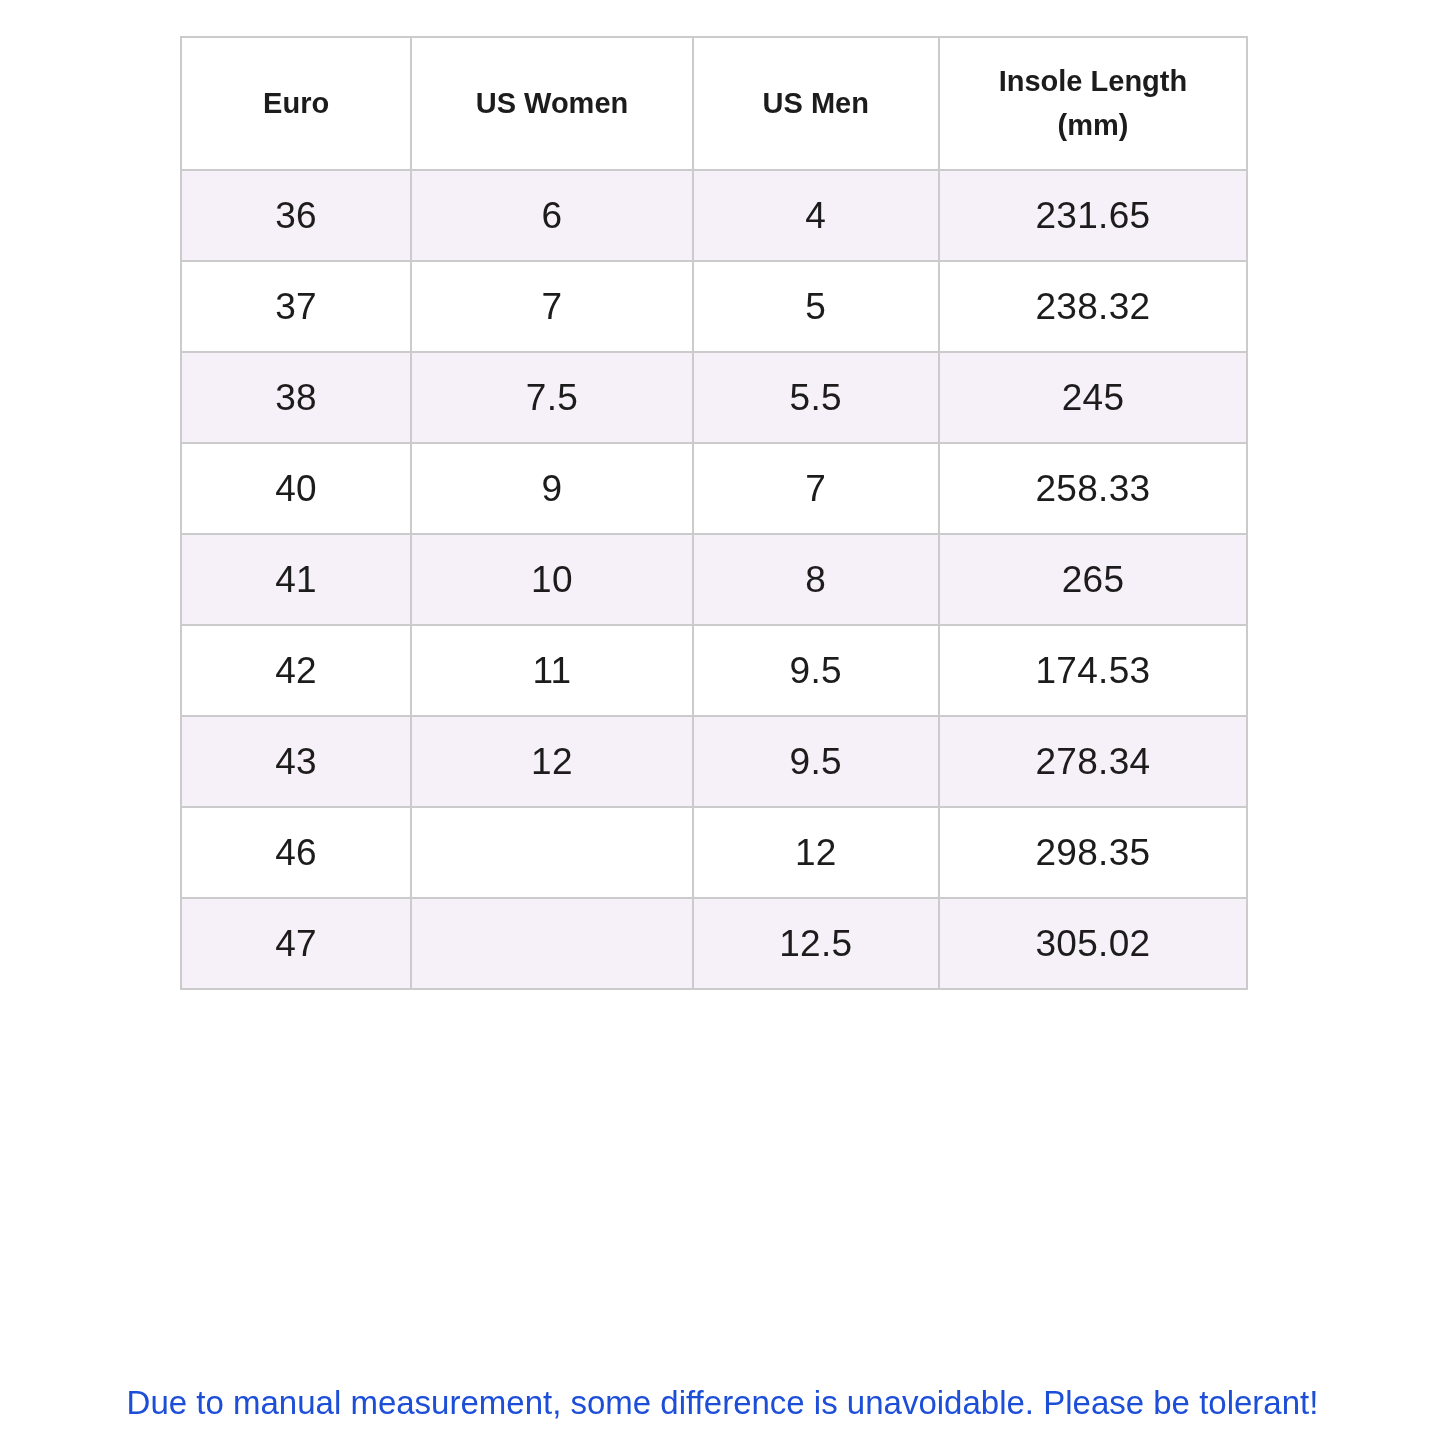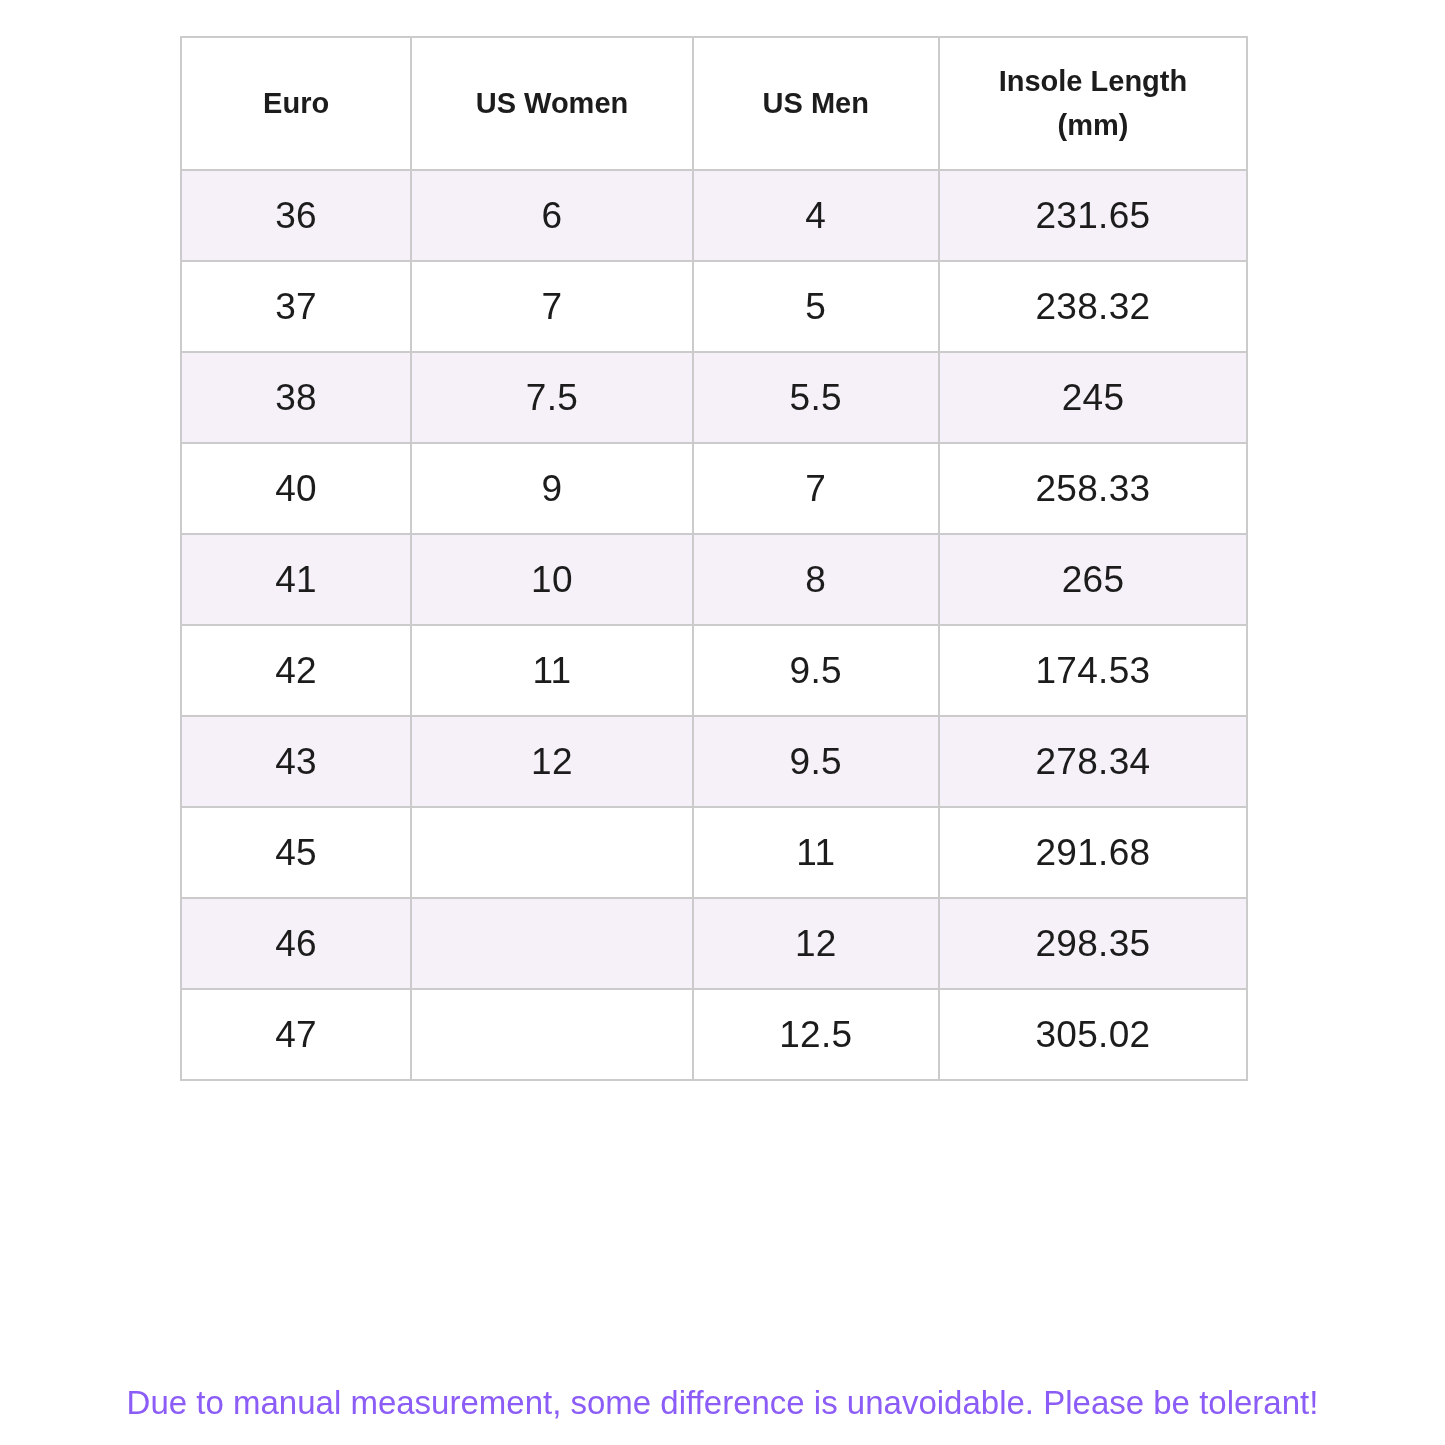--- a/index.html
+++ b/index.html
@@ -50,21 +50,21 @@
   }
   tbody tr:nth-child(odd) td { background: #f6f0f8; }
   tbody tr:nth-child(even) td { background: #ffffff; }
   .footer-note {
     position: absolute;
     top: 1384px;
     left: 0;
     width: 1445px;
     text-align: center;
     font-size: 33px;
-    color: #8b5cf6;
+    color: #1d4ed8;
     font-weight: 500;
   }
 </style>
 </head>
 <body>
 
 <div class="table-wrap">
   <table class="size-table">
     <colgroup>
       <col class="c1">
@@ -126,26 +126,20 @@
   </tr>
 
   <tr>
     <td>43</td>
     <td>12</td>
     <td>9.5</td>
     <td>278.34</td>
   </tr>
 
 
-  <tr>
-    <td>45</td>
-    <td></td>
-    <td>11</td>
-    <td>291.68</td>
-  </tr>
 
   <tr>
     <td>46</td>
     <td></td>
     <td>12</td>
     <td>298.35</td>
   </tr>
 
   <tr>
     <td>47</td>

